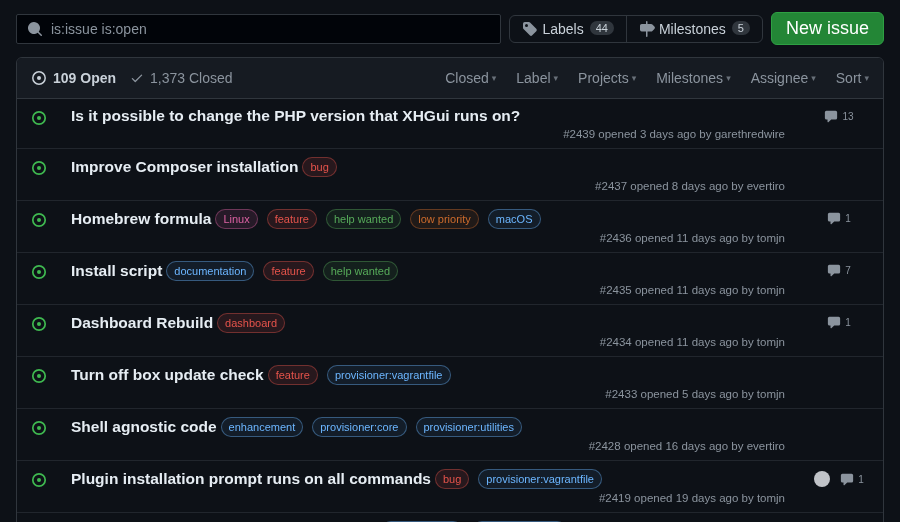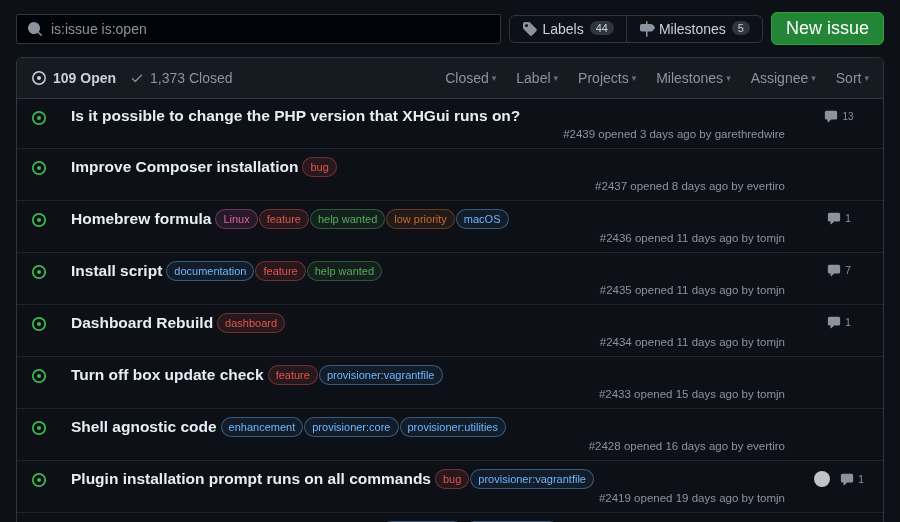--- a/index.html
+++ b/index.html
@@ -117,21 +117,21 @@
     cursor: pointer;
     margin-right: 4px;
   }
   .label {
     display: inline-block;
     border-radius: 999px;
     font-size: 11px;
     padding: 1px 7px;
     line-height: 16px;
     border: 1px solid;
-    margin-right: 1px;
+    margin-right: 9px;
     vertical-align: 1px;
   }
   .issue-meta {
     color: var(--muted);
     font-size: 11.5px;
     margin-top: 3px;
     text-align: right;
   }
   .issue-right {
     display: flex;
@@ -320,21 +320,21 @@
             </span>
           </div>
         </div>
         <div class="issue-row">
           <svg width="16" height="16" viewBox="0 0 16 16" fill="none" stroke="#3fb950" stroke-width="1.7" style="margin-top:3px">
             <circle cx="8" cy="8" r="6.2"></circle>
             <circle cx="8" cy="8" r="2" fill="#3fb950" stroke="none"></circle>
           </svg>
           <div class="issue-main">
             <div><span class="issue-title">Turn off box update check</span><span class="label" style="color: rgb(229, 83, 75); border-color: rgba(229, 83, 75, 0.4); background: rgba(229, 83, 75, 0.12);">feature</span><span class="label" style="color: rgb(108, 182, 255); border-color: rgba(108, 182, 255, 0.4); background: rgba(108, 182, 255, 0.08);">provisioner:vagrantfile</span></div>
-            <div class="issue-meta"><span>#2433</span> <span>opened 15 days ago by tomjn</span></div>
+            <div class="issue-meta"><span>#2433</span> <span>opened 5 days ago by tomjn</span></div>
           </div>
           <div class="issue-right"></div>
         </div>
         <div class="issue-row">
           <svg width="16" height="16" viewBox="0 0 16 16" fill="none" stroke="#3fb950" stroke-width="1.7" style="margin-top:3px">
             <circle cx="8" cy="8" r="6.2"></circle>
             <circle cx="8" cy="8" r="2" fill="#3fb950" stroke="none"></circle>
           </svg>
           <div class="issue-main">
             <div><span class="issue-title">Shell agnostic code</span><span class="label" style="color: rgb(108, 182, 255); border-color: rgba(108, 182, 255, 0.4); background: rgba(108, 182, 255, 0.08);">enhancement</span><span class="label" style="color: rgb(108, 182, 255); border-color: rgba(108, 182, 255, 0.4); background: rgba(108, 182, 255, 0.08);">provisioner:core</span><span class="label" style="color: rgb(108, 182, 255); border-color: rgba(108, 182, 255, 0.4); background: rgba(108, 182, 255, 0.08);">provisioner:utilities</span></div>

